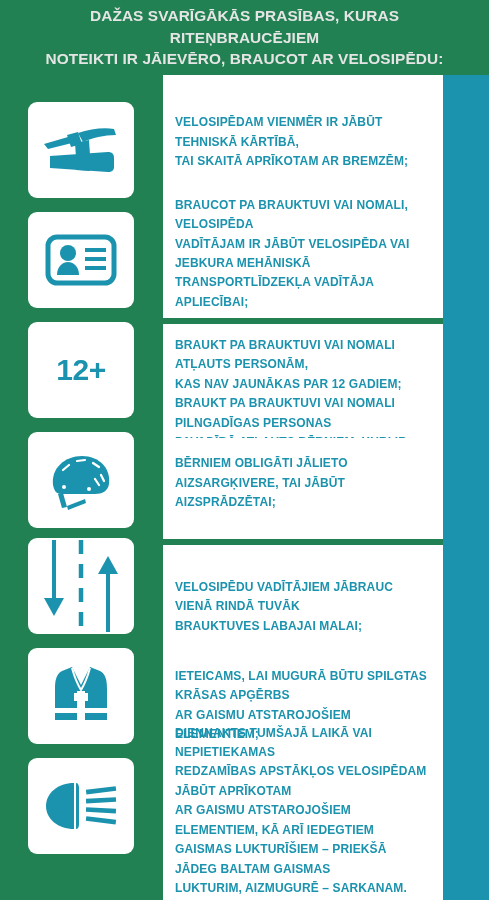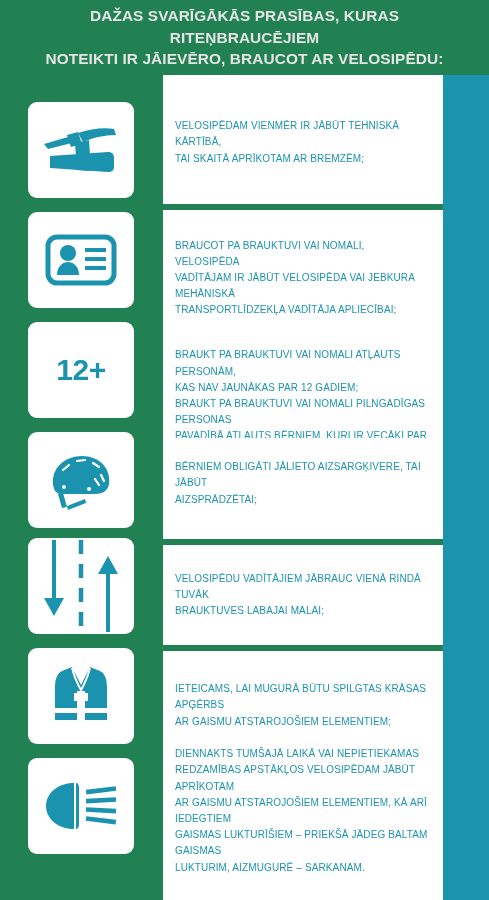--- a/index.html
+++ b/index.html
@@ -94,22 +94,22 @@
   .text-panel {
     position:absolute;
     left:163px;
     width:280px;
     background:#ffffff;
     display:flex;
     align-items:center;
   }
   .panel-text {
     color:#1c93ae;
-    font-size:10px;
-    font-weight:normal;
+    font-size:12px;
+    font-weight:bold;
     line-height:1.62;
     letter-spacing:0.12px;
     padding:0 14px 0 12px;
     white-space:pre-line;
   }
 </style>
 </head>
 <body>
 
 <div id="page">
@@ -157,21 +157,21 @@
         <svg width="72" height="54" viewBox="0 0 72 54">
           <rect x="3" y="4" width="66" height="46" rx="9" ry="9" fill="none" stroke="#1c93ae" stroke-width="5"></rect>
           <circle cx="23" cy="20" r="8" fill="#1c93ae"></circle>
           <path d="M12 42 C12 33 18 29 23 29 C28 29 34 33 34 42 Z" fill="#1c93ae"></path>
           <rect x="40" y="15" width="21" height="4" fill="#1c93ae"></rect>
           <rect x="40" y="24" width="21" height="4" fill="#1c93ae"></rect>
           <rect x="40" y="33" width="21" height="4" fill="#1c93ae"></rect>
         </svg>
       </span>
     </div>
-    <div class="text-panel" style="top:224px; height:108px;">
+    <div class="text-panel" style="top:200px; height:108px;">
       <p class="panel-text">BRAUCOT PA BRAUKTUVI VAI NOMALI, VELOSIPĒDA
 VADĪTĀJAM IR JĀBŪT VELOSIPĒDA VAI JEBKURA MEHĀNISKĀ
 TRANSPORTLĪDZEKĻA VADĪTĀJA APLIECĪBAI;</p>
     </div>
   </div>
 
   <div class="row">
     <div class="icon-card" style="top:322px; height:96px;">
       <span class="num-badge">12+</span>
     </div>
@@ -225,21 +225,21 @@
               <line x1="43" y1="48" x2="43" y2="62"></line>
               <line x1="43" y1="72" x2="43" y2="86"></line>
             </g>
 
             <rect x="68" y="30" width="4" height="62" stroke="none"></rect>
             <path d="M60 34 L80 34 L70 16 Z" stroke="none"></path>
           </g>
         </svg>
       </span>
     </div>
-    <div class="text-panel" style="top:545px; height:100px;align-items:center;">
+    <div class="text-panel" style="top:557px; height:100px;align-items:center;">
       <p class="panel-text">VELOSIPĒDU VADĪTĀJIEM JĀBRAUC VIENĀ RINDĀ TUVĀK
 BRAUKTUVES LABAJAI MALAI;</p>
     </div>
   </div>
 
   <div class="row">
     <div class="icon-card" style="top:648px; height:96px;">
       <span>
         <svg width="66" height="66" viewBox="0 0 66 66">
           <g fill="#1c93ae">

